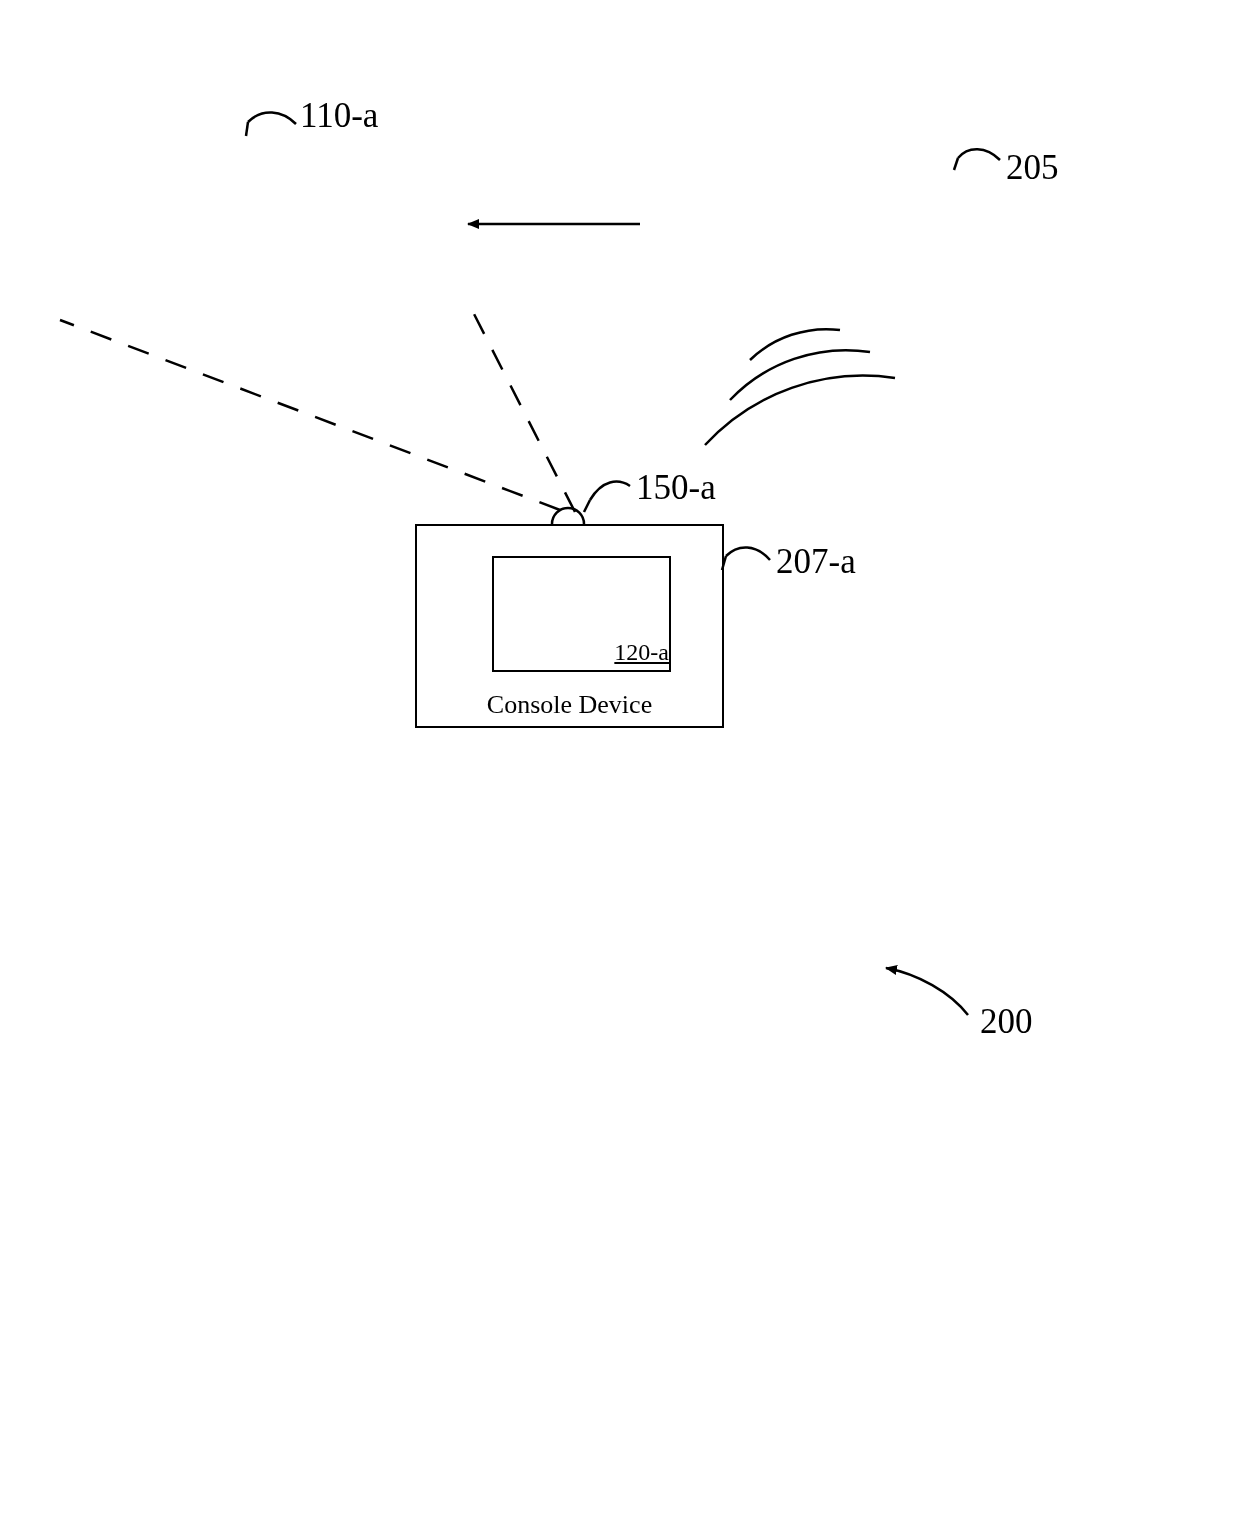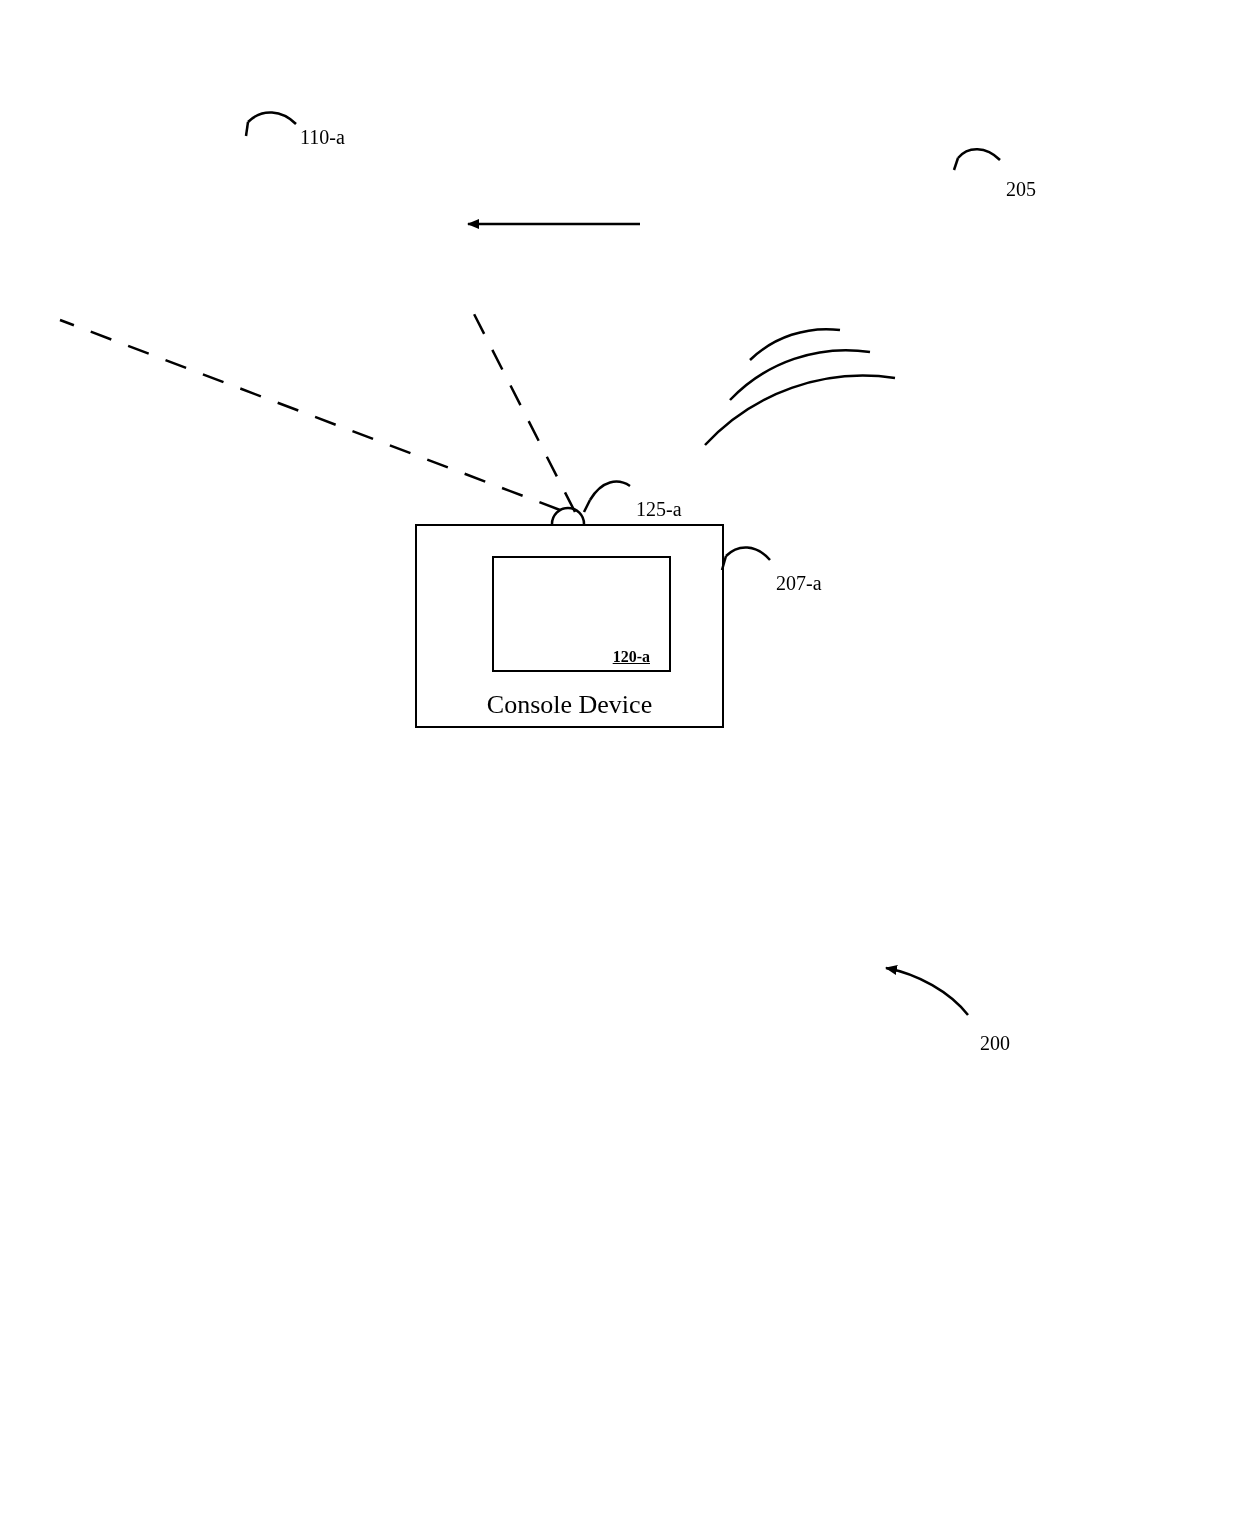--- a/index.html
+++ b/index.html
@@ -20,39 +20,37 @@
     position: absolute;
     border: 2px solid #000;
     background: #fff;
     display: flex;
     align-items: center;
     justify-content: center;
     font-size: 28px;
   }
   .label {
     position: absolute;
-    font-size: 20px;
+    font-size: 35px;
     white-space: nowrap;
-    margin-top: 30px;
   }
   .mobile-outer {
     position: absolute;
     border: 2px solid #000;
   }
   .mobile-inner {
     position: absolute;
     border: 2px solid #000;
   }
   .mobile-inner .inner-label {
     position: absolute;
-    right: 19px;
+    right: 0;
     bottom: 4px;
-    font-size: 16px;
+    font-size: 24px;
     text-decoration: underline;
-    font-weight: bold;
   }
   .mobile-caption {
     position: absolute;
     left: 0; right: 0;
     bottom: 6px;
     text-align: center;
     font-size: 26px;
   }
   .fig-caption {
     position: absolute;
@@ -104,18 +102,18 @@
     <line x1="590" y1="500" x2="584" y2="512" stroke="#000" stroke-width="2.5"></line>
 
     <path d="M 770 560 C 756 544, 738 544, 726 556" stroke="#000" stroke-width="2.5" fill="none"></path>
     <line x1="726" y1="556" x2="722" y2="570" stroke="#000" stroke-width="2.5"></line>
 
     <path d="M 968 1015 C 950 992, 918 974, 886 968" stroke="#000" stroke-width="2.5" fill="none" marker-end="url(#arrowhead)"></path>
   </svg>
 
   <div class="label" style="left:300px; top:96px;">110-a</div>
   <div class="label" style="left:1006px; top:148px;">205</div>
-  <div class="label" style="left:636px; top:468px;">125-a</div>
+  <div class="label" style="left:636px; top:468px;">150-a</div>
   <div class="label" style="left:776px; top:542px;">207-a</div>
   <div class="label" style="left:980px; top:1002px;">200</div>
 
 
 </div>
 
 </body></html>

